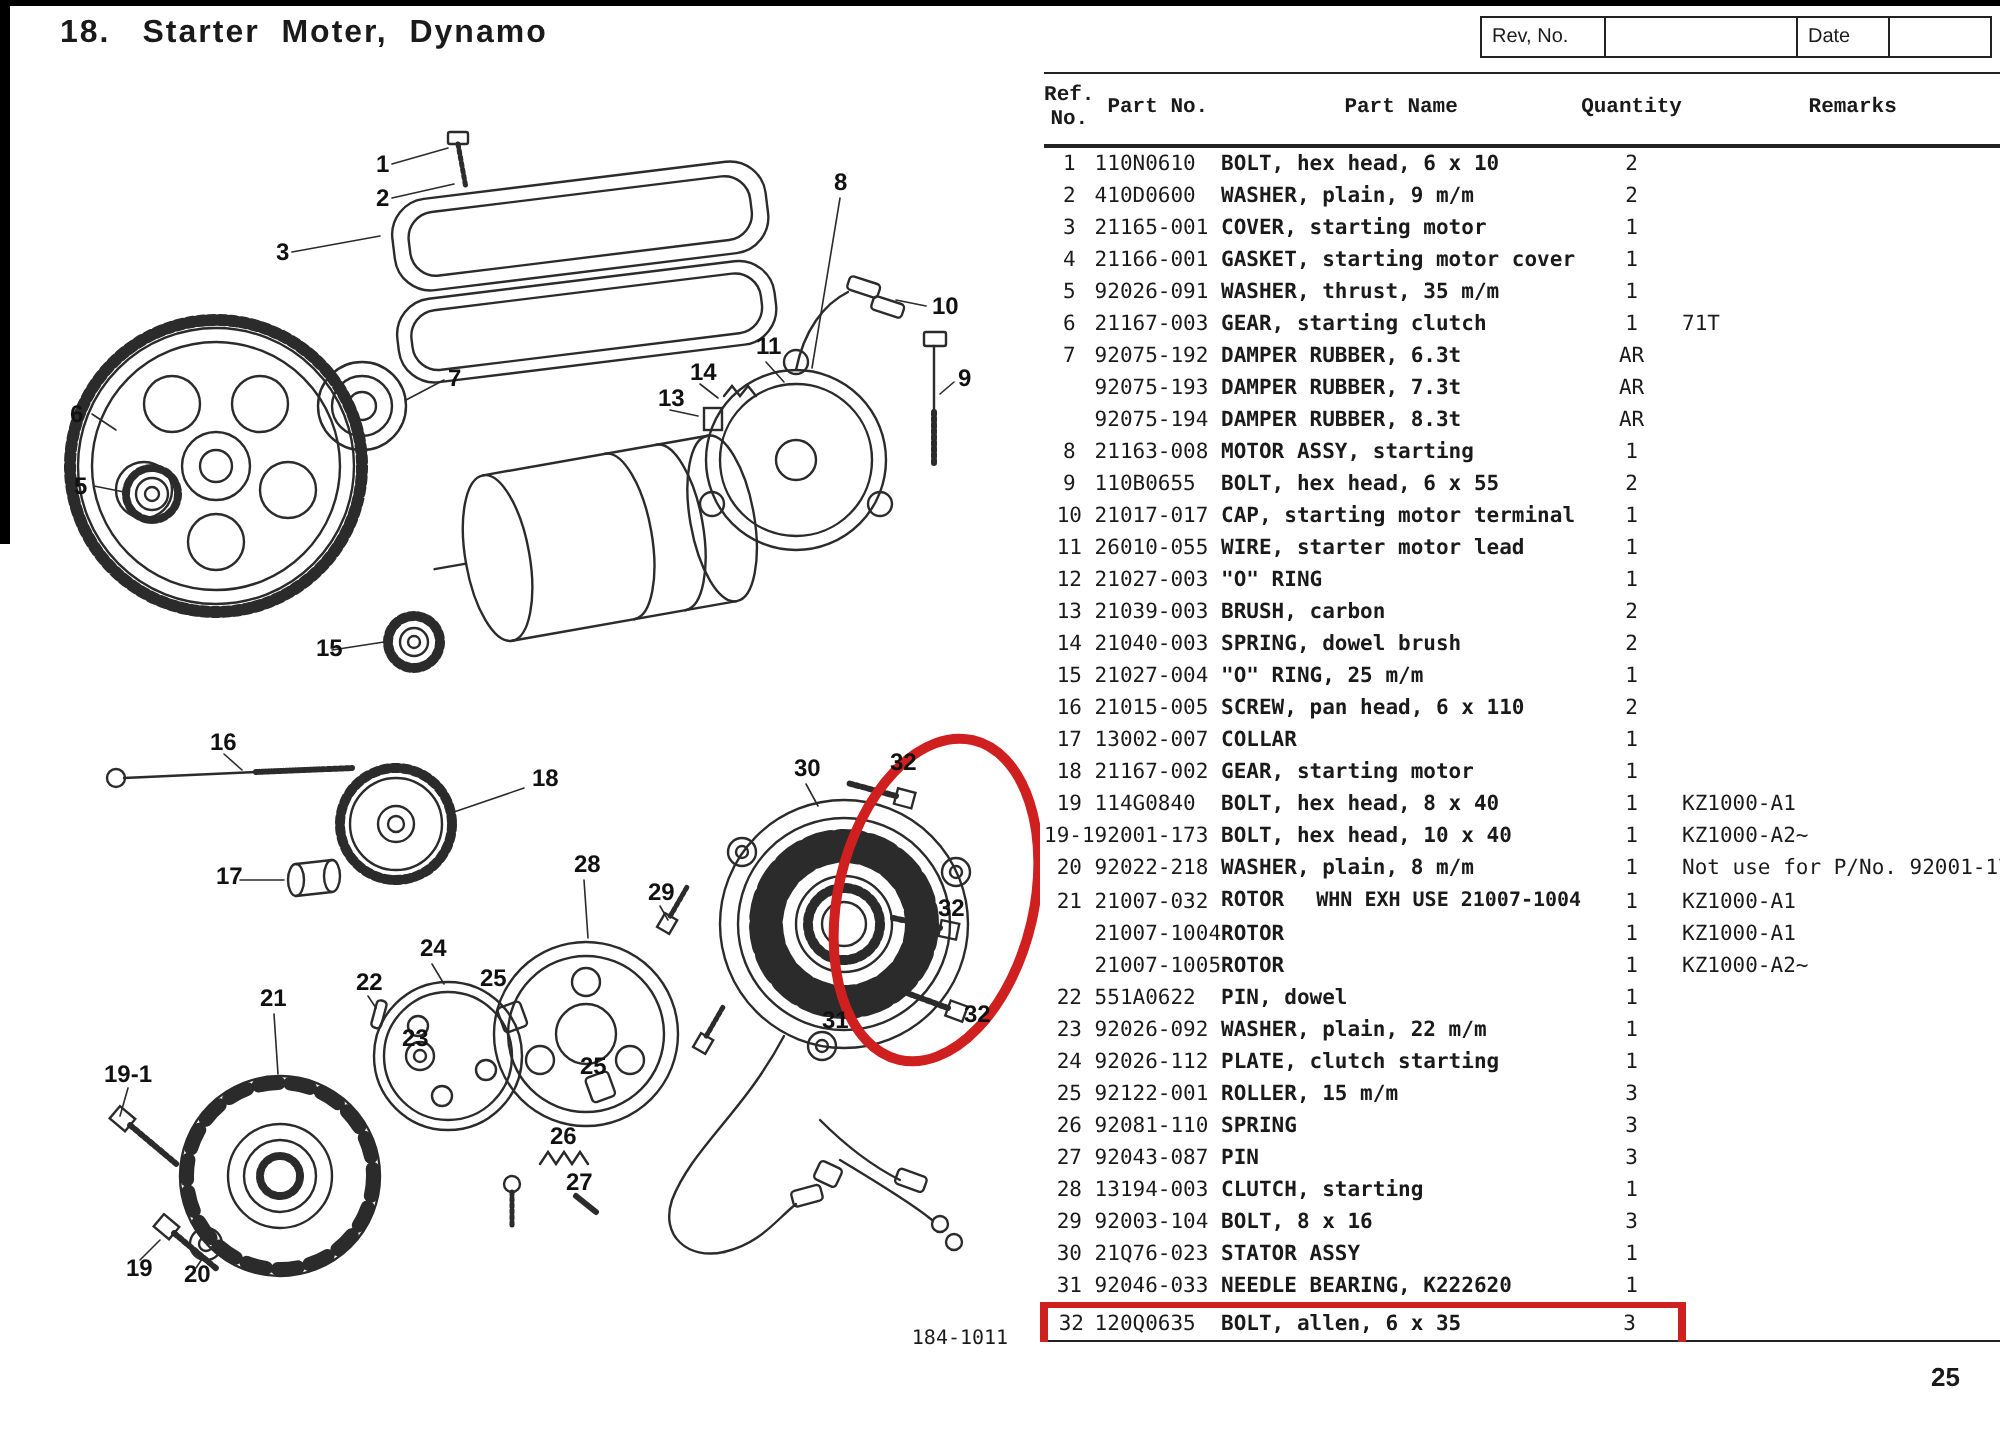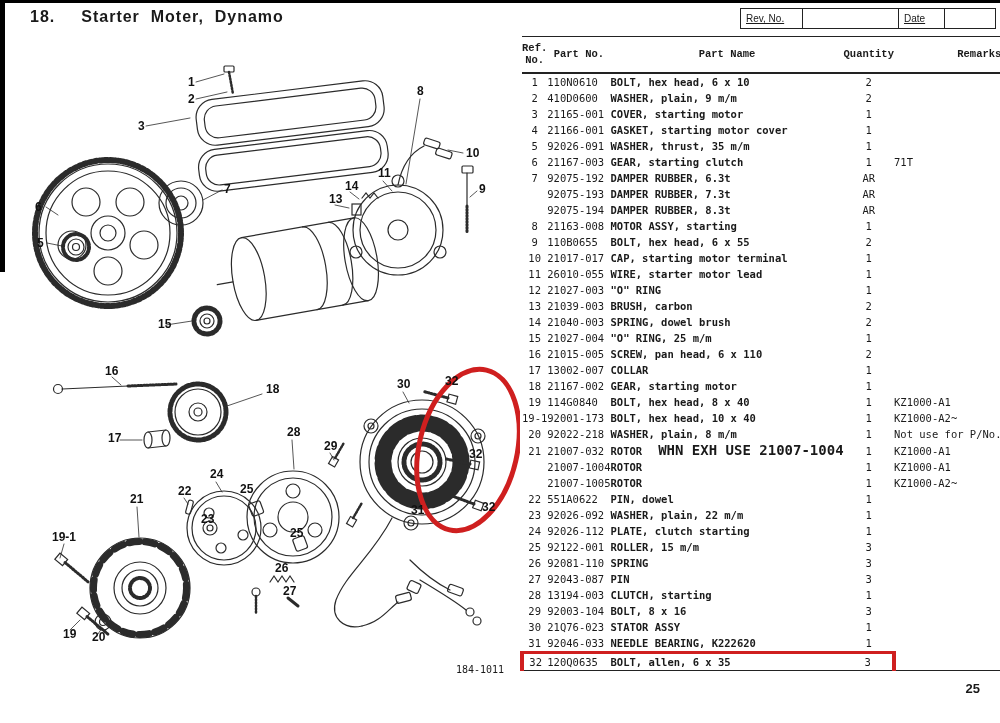--- a/index.html
+++ b/index.html
@@ -10,44 +10,44 @@
     font-family:"DejaVu Sans Mono", monospace;
   }
   .top-edge  { position:absolute; top:0; left:0; width:1000px; height:3px; background:#000; }
   .left-edge { position:absolute; top:0; left:0; width:5px; height:272px; background:#000; }
 
   .title {
     position:absolute; top:8px; left:30px;
     font-family:"Liberation Sans", sans-serif; font-weight:bold; font-size:16px;
     letter-spacing:1px; white-space:pre;
   }
-  .title .num { margin-right:26px; }
+  .title .num { margin-right:16px; }
 
   .rev-box {
     position:absolute; top:8px; left:740px; width:256px; height:21px;
     border:1.5px solid #222; display:flex; box-sizing:border-box;
     font-family:"Liberation Sans", sans-serif; font-size:10px;
   }
-  .rev-box .cell { border-right:1.2px solid #222; display:flex; align-items:center; padding-left:5px; box-sizing:border-box;text-decoration:underline; }
+  .rev-box .cell { border-right:1.2px solid #222; display:flex; align-items:center; padding-left:5px; box-sizing:border-box; }
   .rev-box .cell:last-child { border-right:none; }
   .c-revlbl { width:62px; } .c-revval { width:96px; } .c-datelbl { width:46px; } .c-dateval { flex:1; }
 
   .table-wrap { position:absolute; left:520px; top:36px; width:474px; }
   table.parts { width:100%; border-collapse:collapse; border-top:1.8px solid #222; }
   table.parts th {
     font-size:10.5px; font-weight:bold; padding:5px 0 6px;
     border-bottom:2.5px solid #222; text-align:center;font-family:Liberation Mono, monospace;
   }
   table.parts td { height:16px; line-height:16px; font-size:10.5px; padding:0; white-space:nowrap; }
   td.ref  { text-align:center; }
   td.part { padding-left:12px; }
   td.name { padding-left:6px;font-weight:bold; }
   td.qty  { text-align:center; }
   td.rem  { font-size:8.5px; line-height:1.15; padding-left:6px; white-space:normal; }
-  .note { margin-left:16px; font-size:14px; }
+  .note { margin-left:16px; font-size:10px; }
   tbody tr:last-child td { border-bottom:1.4px solid #222; }
 
   tr.highlight td            { border-top:3.5px solid var(--hl); border-bottom:3.5px solid var(--hl); }
   tr.highlight td.ref        { border-left:4px solid var(--hl); }
   tr.highlight td.qty        { border-right:4px solid var(--hl); }
   tr.highlight td.rem        { border-top:none; border-bottom:1.4px solid #222; }
 
   svg.diagram { position:absolute; left:0; top:0; }
   .callout { font:bold 12px "Liberation Sans", sans-serif; fill:#111; }
 

